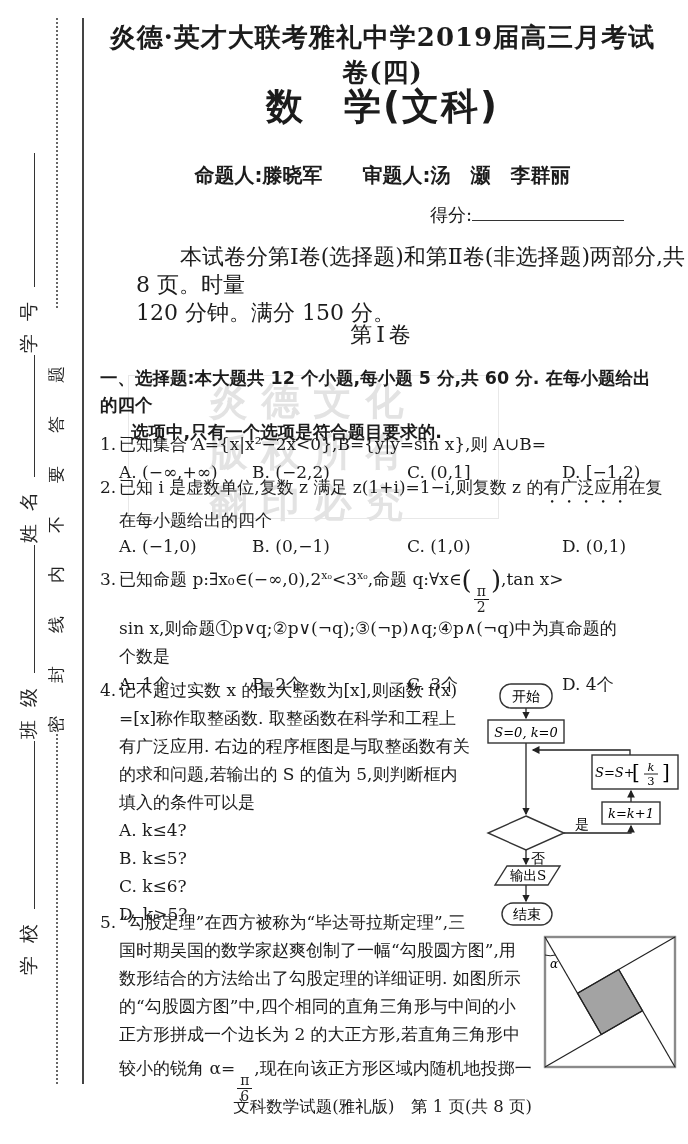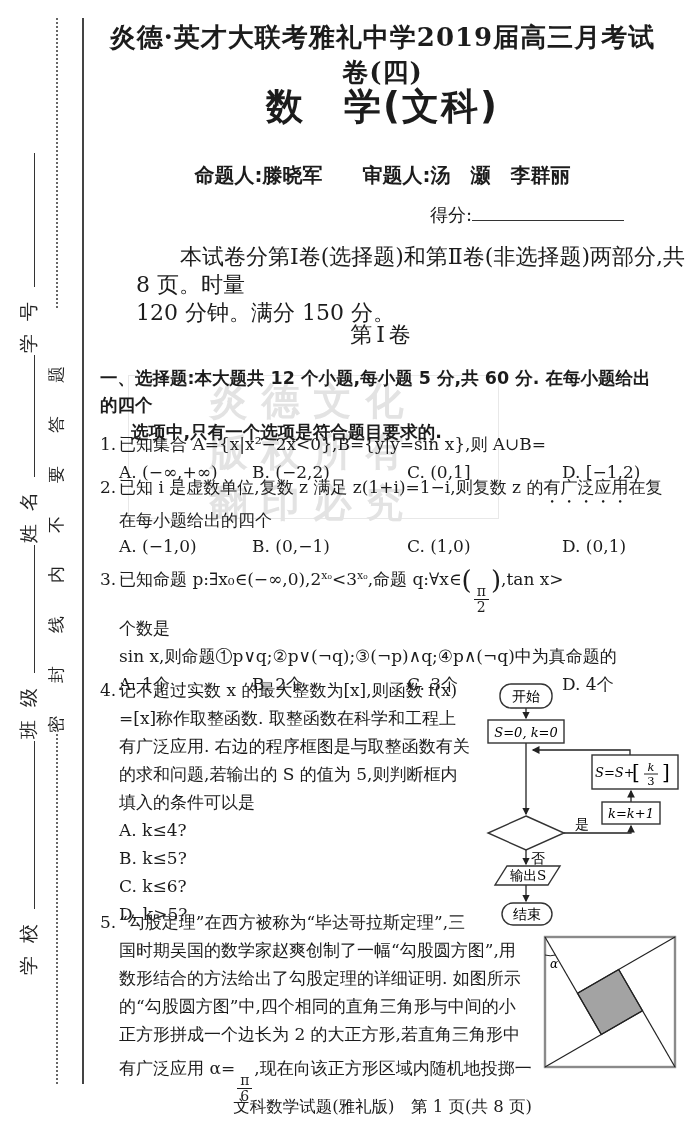--- a/index.html
+++ b/index.html
@@ -115,22 +115,22 @@
       </div>
     </div>
   </div>
 
   <div class="abs question" style="top:556px">
     <div class="qbody">
       <div class="tall"><span class="qnum">3.</span><span>已知命题 p:∃x₀∈(−∞,0),2</span><sup>x₀</sup><span>&lt;3</span><sup>x₀</sup><span>,命题 q:∀x∈</span><span class="bigp">(</span><span class="frac">
             <span class="num">π</span>
             <span class="den">2</span>
           </span><span class="bigp">)</span><span>,tan x&gt;</span></div>
+      <div>sin x,则命题①p∨q;②p∨(¬q);③(¬p)∧q;④p∧(¬q)中为真命题的</div>
       <div>个数是</div>
-      <div>sin x,则命题①p∨q;②p∨(¬q);③(¬p)∧q;④p∧(¬q)中为真命题的</div>
       <div class="opts">
         <span>A. 1个</span>
         <span>B. 2个</span>
         <span>C. 3个</span>
         <span>D. 4个</span>
       </div>
     </div>
   </div>
 
   <div class="abs question" style="top:676px">
@@ -187,21 +187,21 @@
   </div>
 
   <div class="abs question" style="top:908px">
     <div class="qbody">
       <div class="q5text">
         <div><span class="qnum">5.</span><span>“勾股定理”在西方被称为“毕达哥拉斯定理”,三</span></div>
         <div>国时期吴国的数学家赵爽创制了一幅“勾股圆方图”,用</div>
         <div>数形结合的方法给出了勾股定理的详细证明. 如图所示</div>
         <div>的“勾股圆方图”中,四个相同的直角三角形与中间的小</div>
         <div>正方形拼成一个边长为 2 的大正方形,若直角三角形中</div>
-        <div class="tall"><span>有广泛应用 α=</span><span class="frac">
+        <div class="tall"><span>较小的锐角 α=</span><span class="frac">
               <span class="num">π</span>
               <span class="den">6</span>
             </span><span>,现在向该正方形区域内随机地投掷一</span></div>
       </div>
 
       <svg class="gougu" viewBox="0 0 140 140">
         <rect x="3" y="3" width="130" height="130" fill="#fff" stroke="#8a8a8a" stroke-width="2.4"></rect>
         <polygon points="35.5,59.3 76.7,35.5 100.5,76.7 59.3,100.5" fill="#a3a3a3" stroke="#222" stroke-width="1.2"></polygon>
         <line x1="3" y1="3" x2="59.3" y2="100.5" stroke="#222" stroke-width="1.2"></line>
         <line x1="133" y1="3" x2="35.5" y2="59.3" stroke="#222" stroke-width="1.2"></line>

